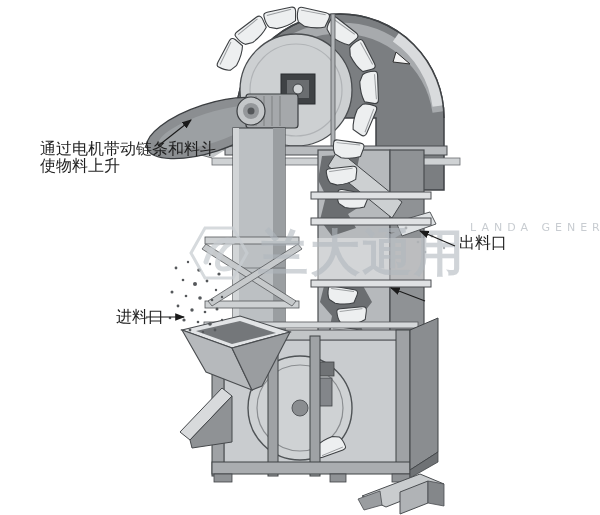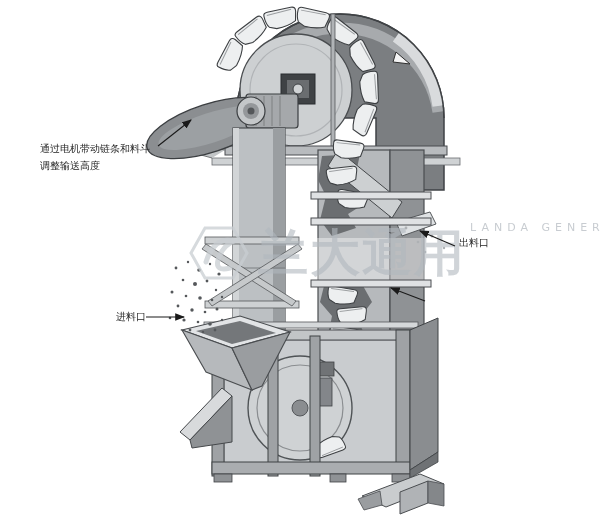--- a/index.html
+++ b/index.html
@@ -9,21 +9,21 @@
   .machine-svg{position:absolute;left:0;top:0;z-index:1;}
   .watermark{position:absolute;left:186px;top:221px;width:300px;height:64px;z-index:2;
              display:flex;align-items:center;pointer-events:none;}
   .wm-logo{flex:0 0 auto;margin-right:6px;opacity:.75;}
   .wm-text{display:flex;flex-direction:row;}
   .wm-cn{font-size:50px;font-weight:bold;line-height:48px;letter-spacing:2px;
          color:rgba(176,183,190,0.60);white-space:nowrap;}
   .wm-en{font-size:11px;letter-spacing:5px;margin-top:-8px;padding-left:4px;
          color:rgba(176,183,190,0.70);white-space:nowrap;}
   .arrow-svg{position:absolute;left:0;top:0;z-index:3;pointer-events:none;}
-  .ann{position:absolute;z-index:4;font-size:10px;line-height:17px;color:#1f1f1f;white-space:nowrap;}
+  .ann{position:absolute;z-index:4;font-size:16px;line-height:17px;color:#1f1f1f;white-space:nowrap;}
 </style>
 </head>
 <body>
 
 <div class="stage">
 
   <svg class="machine-svg" width="600" height="515" viewBox="0 0 600 515">
     <defs>
       <g id="bucket">
         <path d="M -16 -6 Q -16 -9 -12 -9 L 12 -9 Q 17 -9 16 -4 L 14 5 Q 6 9 -6 9 L -13 6 Q -16 2 -16 -6 Z" fill="#edeff0" stroke="#3c3f42" stroke-width="1.1"></path>
@@ -225,21 +225,21 @@
       </marker>
     </defs>
     <line x1="158" y1="146" x2="191" y2="120" stroke="#1a1a1a" stroke-width="1.1" marker-end="url(#ah)"></line>
     <line x1="455" y1="246" x2="420" y2="231" stroke="#1a1a1a" stroke-width="1.1" marker-end="url(#ah)"></line>
     <line x1="425" y1="301" x2="391" y2="288" stroke="#1a1a1a" stroke-width="1.1" marker-end="url(#ah)"></line>
     <line x1="146" y1="317" x2="184" y2="317" stroke="#1a1a1a" stroke-width="1.1" marker-end="url(#ah)"></line>
   </svg>
 
   <div class="ann" style="left:40px;top:140px;">
     <div>通过电机带动链条和料斗</div>
-    <div>调整输送高度</div>
+    <div>使物料上升</div>
   </div>
 
   <div class="ann" style="left:459px;top:234px;">出料口</div>
 
 
   <div class="ann" style="left:116px;top:308px;">进料口</div>
 
 </div>
 
 </body></html>

